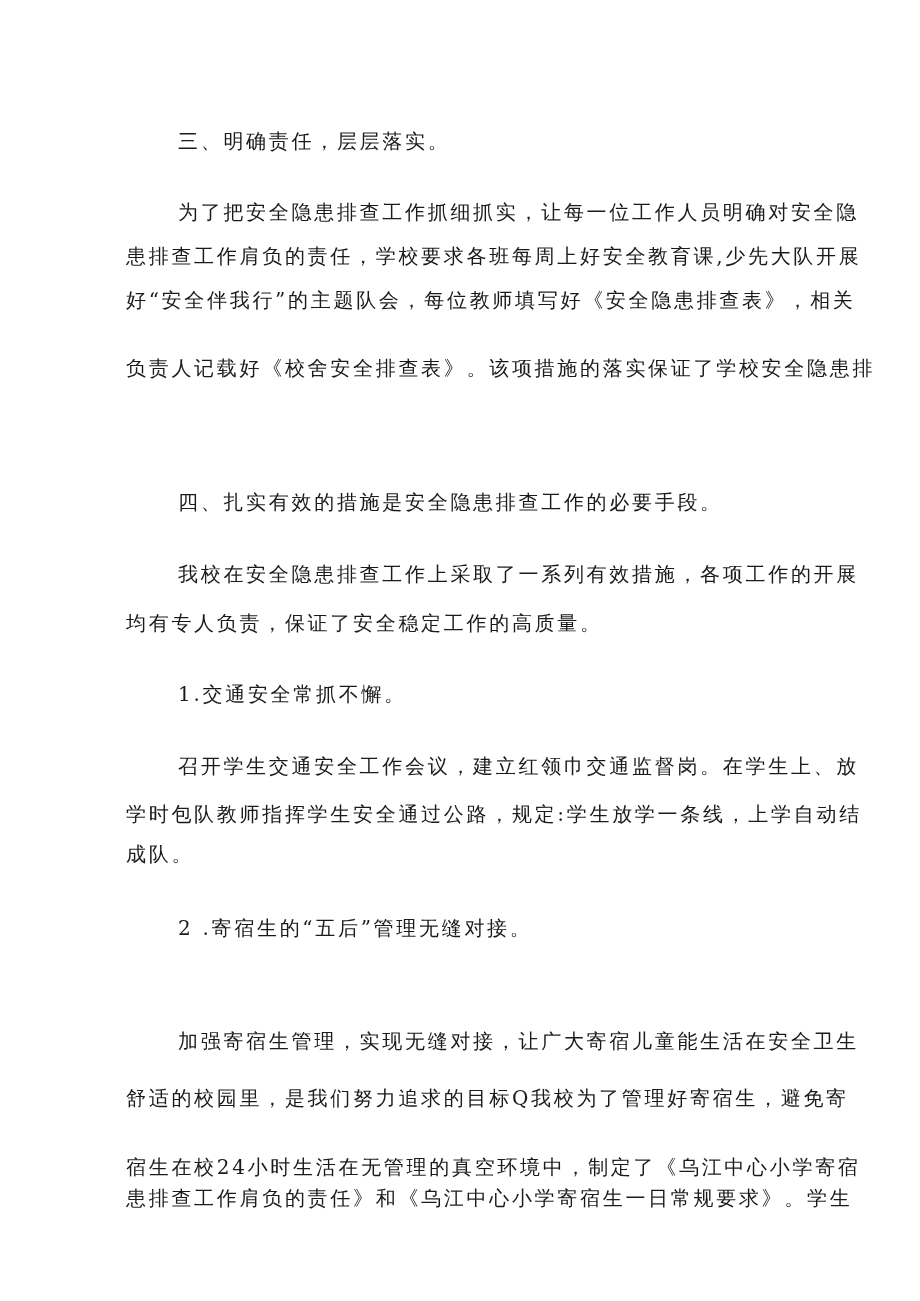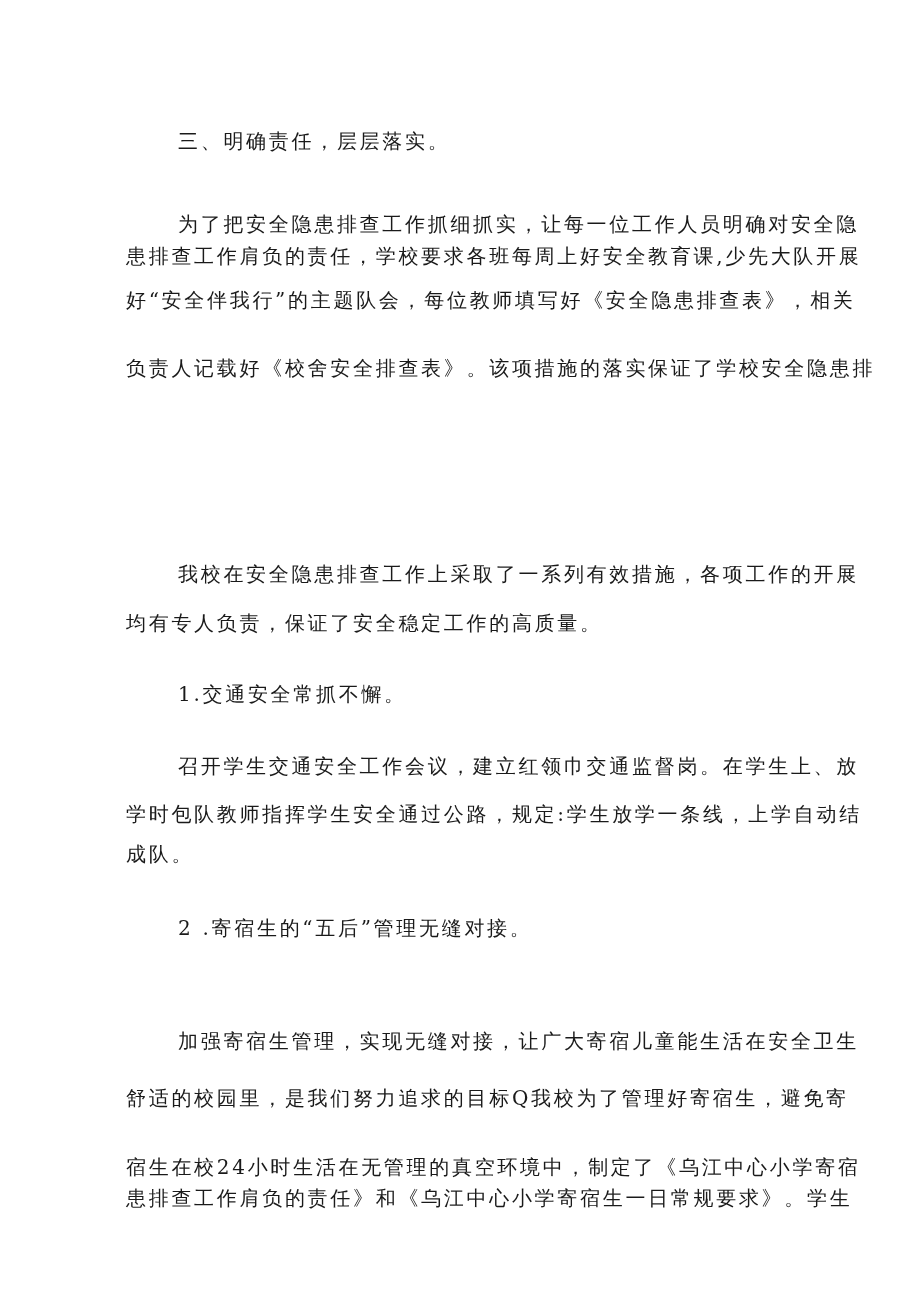--- a/index.html
+++ b/index.html
@@ -48,25 +48,26 @@
       text-align-last: left;
     }
   </style>
 </head>
 <body>
 
 <div class="page">
 
   <div class="line heading" style="top:127px;">三、明确责任，层层落实。</div>
 
-  <div class="line indent" style="top:198px;margin-top:12px;">为了把安全隐患排查工作抓细抓实，让每一位工作人员明确对安全隐</div>
+  <div class="line indent" style="top:198px;">为了把安全隐患排查工作抓细抓实，让每一位工作人员明确对安全隐</div>
   <div class="line" style="top:242px;">患排查工作肩负的责任，学校要求各班每周上好安全教育课,少先大队开展</div>
   <div class="line" style="top:286px;">好“安全伴我行”的主题队会，每位教师填写好《安全隐患排查表》，相关</div>
   <div class="line" style="top:330px;margin-top:24px;">负责人记载好《校舍安全排查表》。该项措施的落实保证了学校安全隐患排</div>
 
+  <div class="line heading" style="top:488px;">四、扎实有效的措施是安全隐患排查工作的必要手段。</div>
 
   <div class="line indent" style="top:560px;">我校在安全隐患排查工作上采取了一系列有效措施，各项工作的开展</div>
   <div class="line last" style="top:609px;">均有专人负责，保证了安全稳定工作的高质量。</div>
 
   <div class="line heading" style="top:680px;">1.交通安全常抓不懈。</div>
 
   <div class="line indent" style="top:752px;">召开学生交通安全工作会议，建立红领巾交通监督岗。在学生上、放</div>
   <div class="line" style="top:800px;">学时包队教师指挥学生安全通过公路，规定:学生放学一条线，上学自动结</div>
   <div class="line last" style="top:840px;">成队。</div>
 

